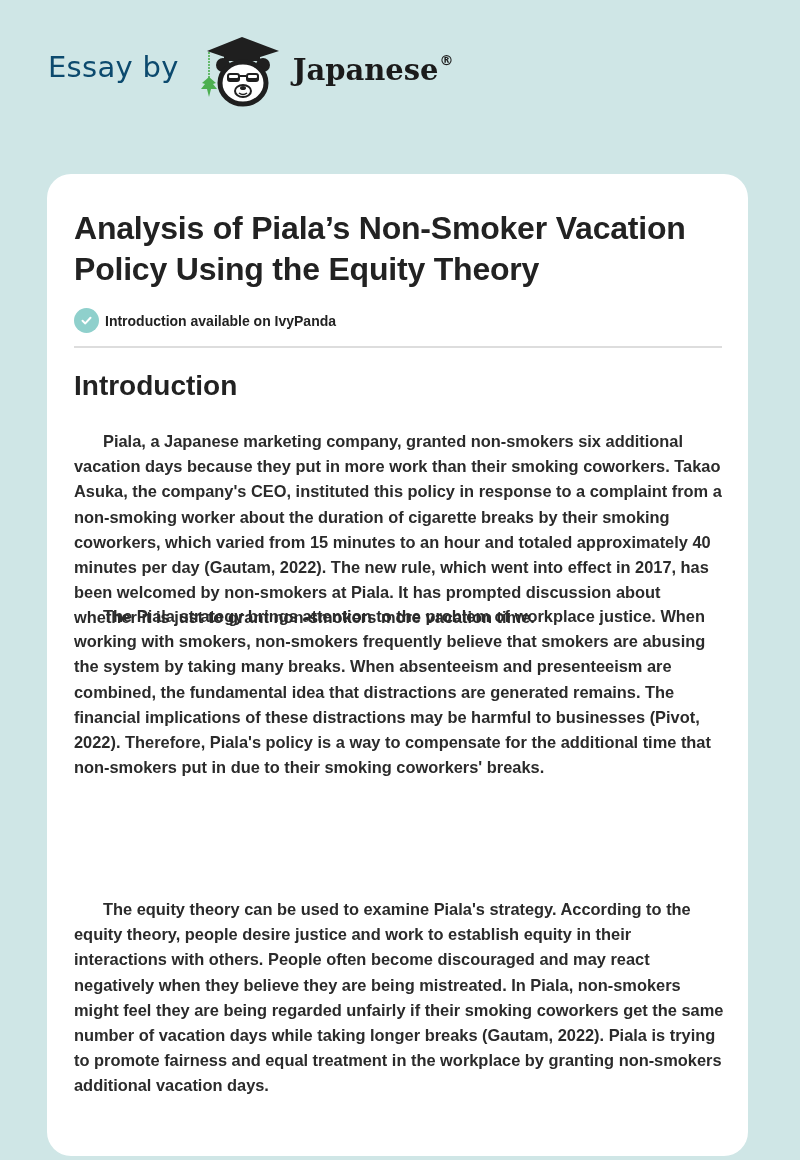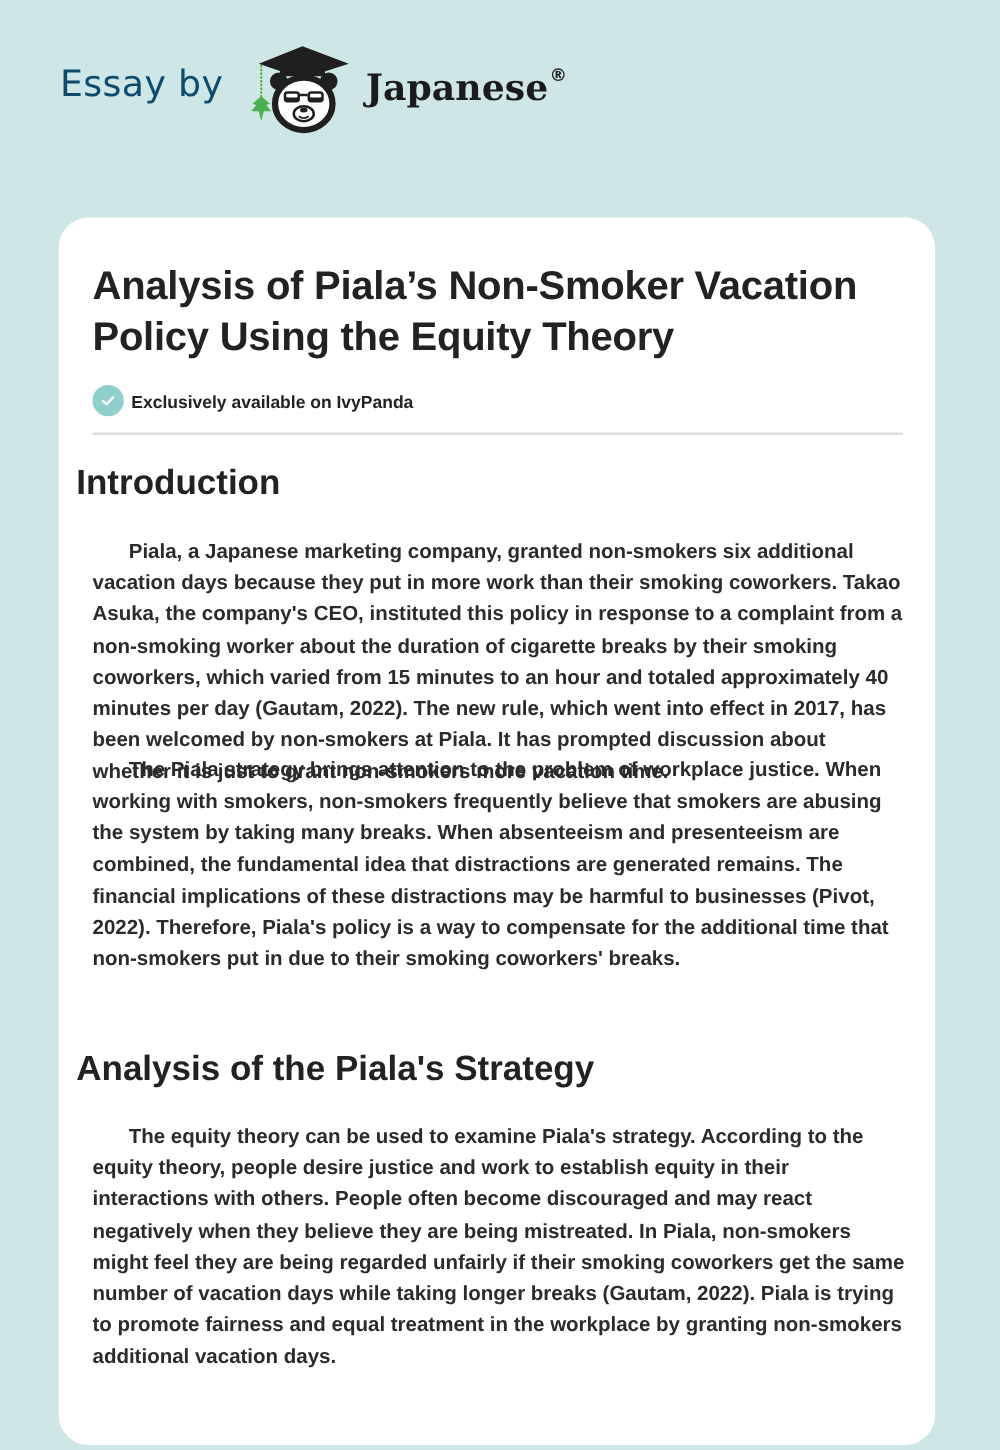--- a/index.html
+++ b/index.html
@@ -99,21 +99,21 @@
     .divider {
       position: absolute;
       left: 27px;
       top: 172px;
       width: 648px;
       height: 2px;
       background: #dddddd;
     }
     .h2 {
       position: absolute;
-      left: 14px;
+      left: 27px;
       margin: 0;
       font-size: 28px;
       font-weight: bold;
       color: #222;
       line-height: 34px;
       text-align: right;
     }
     .para {
       position: absolute;
       left: 27px;
@@ -160,27 +160,26 @@
 
 <div class="card">
   <h1 class="title">Analysis of Piala’s Non-Smoker Vacation Policy Using the Equity Theory</h1>
 
   <div class="exclusive">
     <span class="check">
       <svg width="13" height="13" viewBox="0 0 13 13">
         <path d="M2.5 6.8 L5.3 9.4 L10.5 3.8" stroke="#ffffff" stroke-width="2" fill="none" stroke-linecap="round" stroke-linejoin="round"></path>
       </svg>
     </span>
-    <span class="exclusive-text">Exclusively available on IvyPanda</span>
+    <span class="exclusive-text">Introduction available on IvyPanda</span>
   </div>
 
   <div class="divider"></div>
 
   <h2 class="h2" style="top:195px;">Introduction</h2>
 
   <p class="para" style="top:255px;">Piala, a Japanese marketing company, granted non-smokers six additional vacation days because they put in more work than their smoking coworkers. Takao Asuka, the company's CEO, instituted this policy in response to a complaint from a non-smoking worker about the duration of cigarette breaks by their smoking coworkers, which varied from 15 minutes to an hour and totaled approximately 40 minutes per day (Gautam, 2022). The new rule, which went into effect in 2017, has been welcomed by non-smokers at Piala. It has prompted discussion about whether it is just to grant non-smokers more vacation time.</p>
 
   <p class="para" style="top:430px;">The Piala strategy brings attention to the problem of workplace justice. When working with smokers, non-smokers frequently believe that smokers are abusing the system by taking many breaks. When absenteeism and presenteeism are combined, the fundamental idea that distractions are generated remains. The financial implications of these distractions may be harmful to businesses (Pivot, 2022). Therefore, Piala's policy is a way to compensate for the additional time that non-smokers put in due to their smoking coworkers' breaks.</p>
 
-  <h2 class="h2" style="top:664px;">Analysis of the Piala's Strategy</h2>
 
   <p class="para" style="top:723px;">The equity theory can be used to examine Piala's strategy. According to the equity theory, people desire justice and work to establish equity in their interactions with others. People often become discouraged and may react negatively when they believe they are being mistreated. In Piala, non-smokers might feel they are being regarded unfairly if their smoking coworkers get the same number of vacation days while taking longer breaks (Gautam, 2022). Piala is trying to promote fairness and equal treatment in the workplace by granting non-smokers additional vacation days.</p>
 </div>
 
 </body></html>

